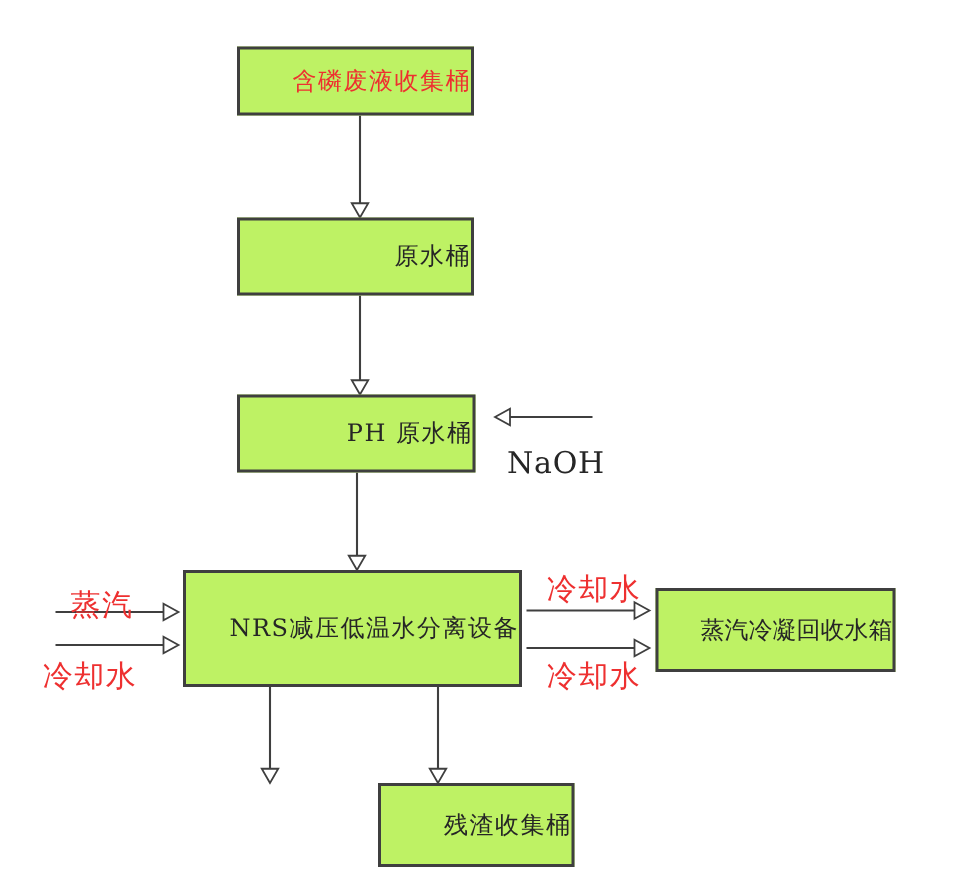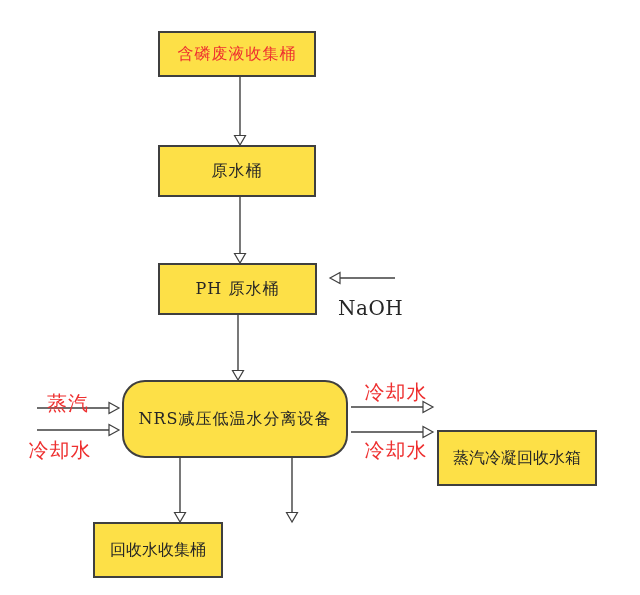--- a/index.html
+++ b/index.html
@@ -4,22 +4,22 @@
 <style>
   html,body{margin:0;padding:0;background:#fff;}
   #canvas{
     position:relative;width:640px;height:595px;background:var(--background,#fff);
     font-family:"DejaVu Serif","Liberation Serif",serif;
     overflow:hidden;
   }
   .node{
     position:absolute;box-sizing:border-box;
     border:2px solid var(--line,#3f3f3f);
-    background:#fde047;
-    display:flex;align-items:center;justify-content:center;
+    background:#bef264;
+    display:flex;align-items:center;justify-content:flex-end;
     font-size:16px;color:var(--dark-text,#262626);
     letter-spacing:1px;white-space:nowrap;
   }
   .node.red{color:var(--red-text,#ee3030);}
   .node .inner{text-align:center;line-height:1.55;}
   .flow-label{
     position:absolute;font-size:20px;letter-spacing:1px;
     text-align:center;white-space:nowrap;
   }
   .flow-label.red{color:var(--red-text,#ee3030);}
@@ -81,34 +81,34 @@
   </div>
 
   <div class="node" style="left:158px;top:145px;width:158px;height:52px;">
     <span class="inner">原水桶</span>
   </div>
 
   <div class="node" style="left:158px;top:263px;width:159px;height:52px;">
     <span class="inner">PH 原水桶</span>
   </div>
 
-  <div class="node" style="left:122px;top:380px;width:226px;height:78px;border-radius:23px;">
+  <div class="node" style="left:122px;top:380px;width:226px;height:78px;">
     <span class="inner">
       <span style="display:block;">NRS减压低温水分离设备</span>
     </span>
   </div>
 
-  <div class="node" style="left:437px;top:392px;width:160px;height:56px;letter-spacing:0;margin-top:38px;">
+  <div class="node" style="left:437px;top:392px;width:160px;height:56px;letter-spacing:0;">
     <span class="inner">蒸汽冷凝回收水箱</span>
   </div>
 
-  <div class="node" style="left:93px;top:522px;width:130px;height:56px;letter-spacing:0;">
-    <span class="inner">回收水收集桶</span>
+
+  <div class="node" style="left:252px;top:522px;width:131px;height:56px;">
+    <span class="inner">残渣收集桶</span>
   </div>
-
 
   <div class="flow-label dark" style="left:338px;top:296px;width:56px;">NaOH</div>
 
   <div class="flow-label red" style="left:38px;top:390px;width:60px;">蒸汽</div>
 
   <div class="flow-label red" style="left:22px;top:437px;width:76px;">冷却水</div>
 
   <div class="flow-label red" style="left:358px;top:379px;width:76px;">冷却水</div>
 
   <div class="flow-label red" style="left:358px;top:437px;width:76px;">冷却水</div>

